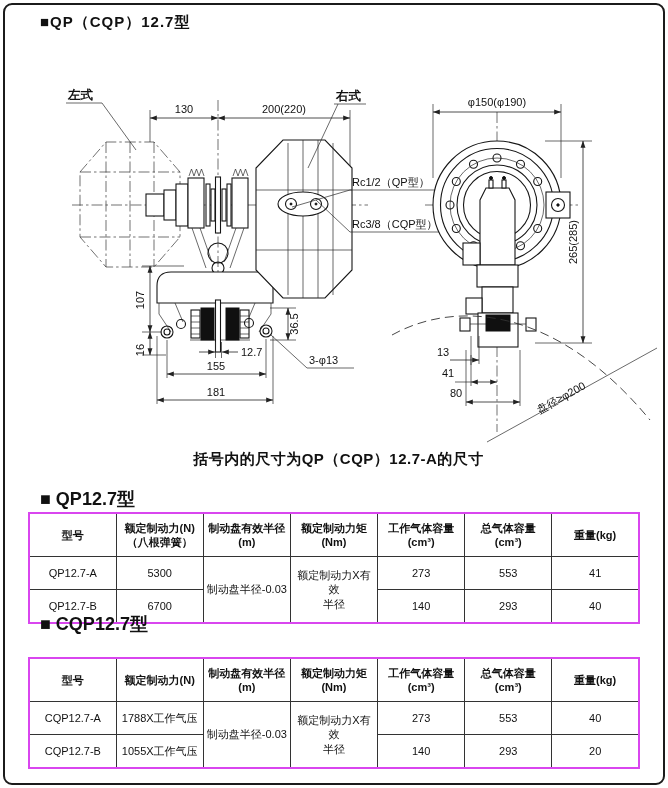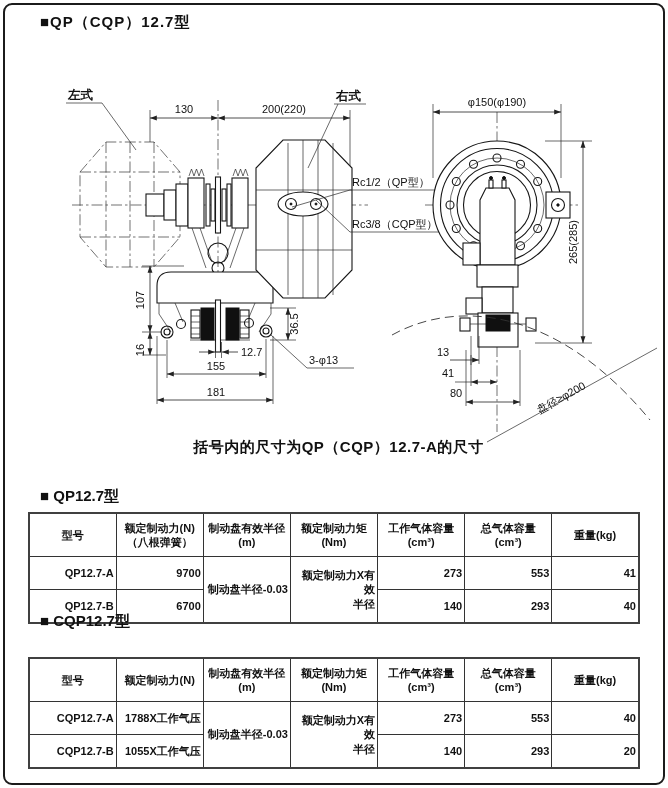--- a/index.html
+++ b/index.html
@@ -1,32 +1,32 @@
 <!DOCTYPE html>
 <html><head>
 <meta charset="utf-8">
 <style>
   html,body{margin:0;padding:0;background:#fff;}
   .page{position:relative;width:668px;height:788px;background:#fff;
         font-family:"Liberation Sans", sans-serif;color:#111;overflow:hidden;}
   .page-border{position:absolute;inset:3px;border:2px solid #1b1b1b;border-radius:9px;pointer-events:none;}
   .page-title{position:absolute;top:13px;left:40px;font-size:15px;font-weight:bold;letter-spacing:1px;}
   .drawing-svg{position:absolute;top:80px;left:0;width:668px;height:372px;}
-  .caption{position:absolute;top:438px;left:0;width:668px;text-align:center;font-size:15px;font-weight:bold;padding-left:9px;box-sizing:border-box;letter-spacing:.5px;}
-  .sec-title{position:absolute;left:40px;font-size:15px;font-weight:bold;}
+  .caption{position:absolute;top:450px;left:0;width:668px;text-align:center;font-size:15px;font-weight:bold;padding-left:9px;box-sizing:border-box;letter-spacing:.5px;}
+  .sec-title{position:absolute;left:40px;font-size:18px;font-weight:bold;}
   .sec-title.qp{top:487px;}
   .sec-title.cqp{top:612px;}
   .spec-table{position:absolute;left:28px;width:612px;border-collapse:collapse;table-layout:fixed;
-              border:2px solid #404040;}
+              border:2px solid #d946ef;}
   .spec-table.qp{top:512px;}
   .spec-table.cqp{top:657px;}
   .spec-table th,.spec-table td{border:1px solid #333;text-align:center;vertical-align:middle;
               font-size:11px;white-space:pre-line;padding:1px 2px;line-height:1.3;}
   .spec-table th{font-weight:bold;height:40px;}
-  .spec-table td{height:30px;font-weight:bold;text-align:right;}
+  .spec-table td{height:30px;font-weight:normal;}
   
   .out{stroke:#161616;stroke-width:1.1;fill:#fff;}
   .outn{stroke:#161616;stroke-width:1.1;fill:none;}
   .thin{stroke:#2a2a2a;stroke-width:0.7;fill:none;}
   .cl{stroke:#333;stroke-width:0.7;fill:none;stroke-dasharray:11 3 2.5 3;}
   .dash{stroke:#333;stroke-width:0.9;fill:none;stroke-dasharray:9 5;}
   .dim{stroke:#222;stroke-width:0.8;fill:none;}
   .blk{fill:#101010;stroke:#101010;}
   text{font-family:"Liberation Sans", sans-serif;fill:#111;}
   .t11{font-size:11px;}
@@ -275,21 +275,21 @@
         <th>工作气体容量
 (cm³)</th>
         <th>总气体容量
 (cm³)</th>
         <th>重量(kg)</th>
       </tr>
     </thead>
     <tbody>
       <tr>
         <td>QP12.7-A</td>
-        <td>9700</td>
+        <td>5300</td>
         <td rowspan="2">制动盘半径-0.03</td>
         <td rowspan="2">额定制动力X有效
 半径</td>
         <td>273</td>
         <td>553</td>
         <td>41</td>
       </tr>
       <tr>
         <td>QP12.7-B</td>
         <td>6700</td>

